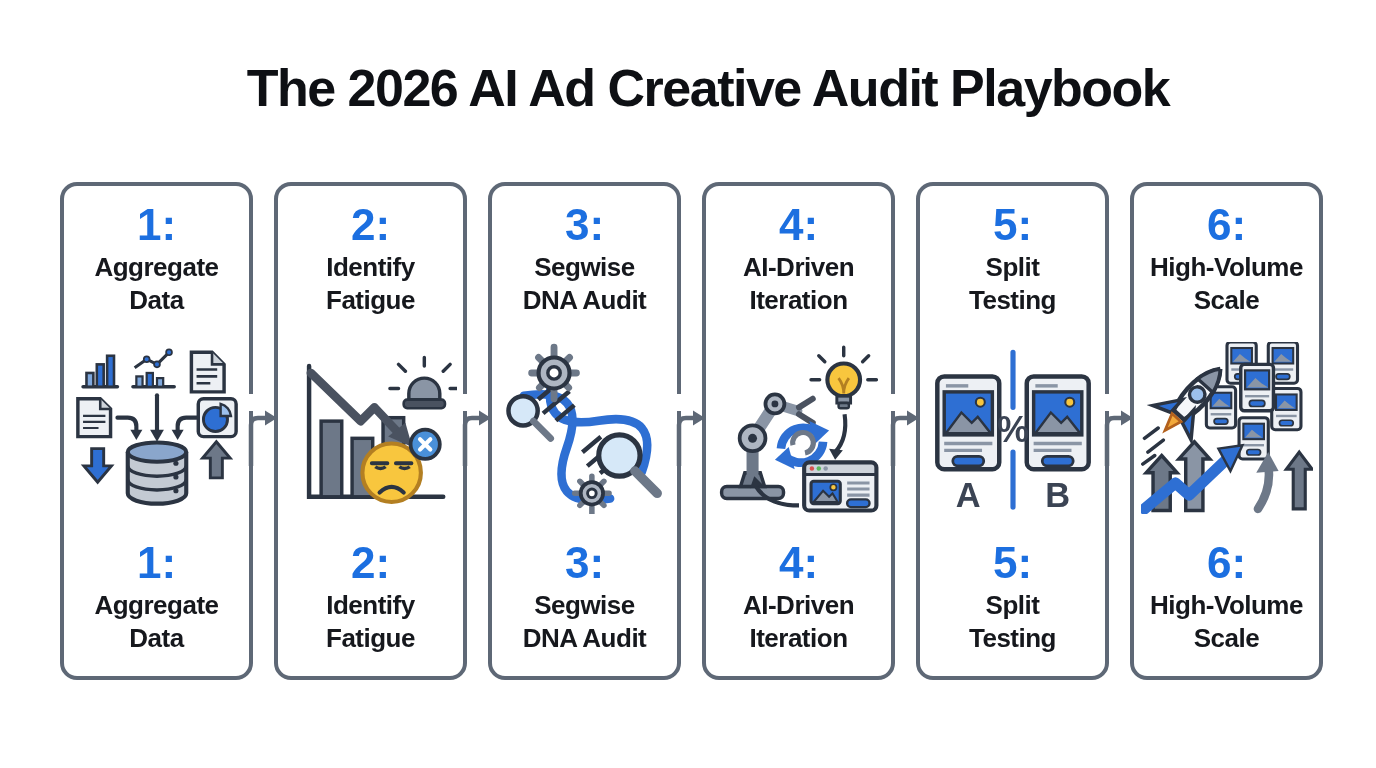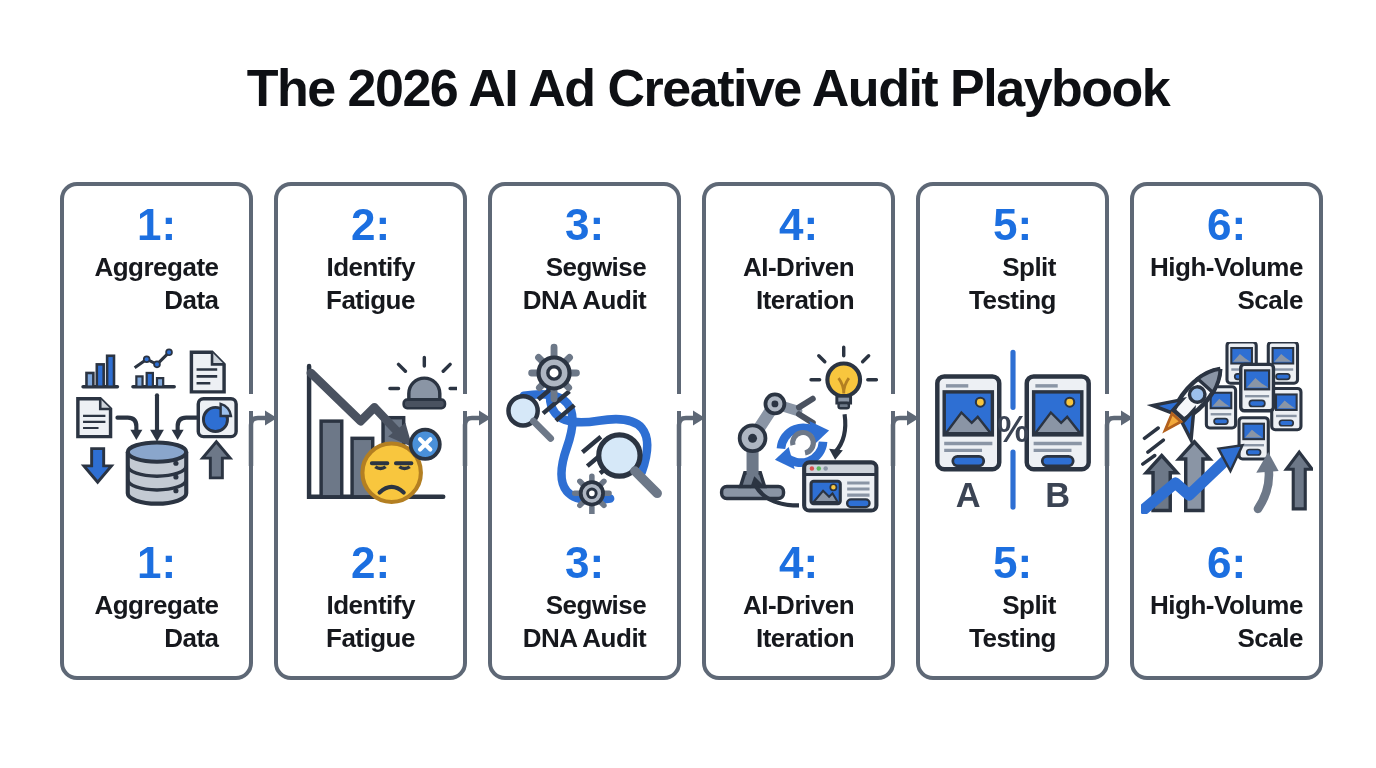--- a/index.html
+++ b/index.html
@@ -9,21 +9,21 @@
          font-size:52px;font-weight:bold;color:#0e1014;letter-spacing:-1.5px;}
   .row{position:absolute;left:60px;top:182px;width:1284px;height:498px;}
   .card{position:absolute;top:0;width:193px;height:498px;box-sizing:border-box;
         border:4px solid #5e6876;border-radius:17px;background:#ffffff;
         display:flex;flex-direction:column;align-items:center;justify-content:space-between;
         padding:16px 4px 22px 4px;}
   .card.c0{left:0;} .card.c1{left:214px;} .card.c2{left:428px;}
   .card.c3{left:642px;} .card.c4{left:856px;} .card.c5{left:1070px;}
   .label-group{text-align:center;}
   .step-number{font-size:44px;line-height:1.05;font-weight:bold;color:#1c6fe0;margin-bottom:3px;}
-  .step-line{font-size:26px;line-height:1.25;font-weight:bold;color:#16181d;letter-spacing:-0.5px;text-align:right;}
+  .step-line{font-size:26px;line-height:1.25;font-weight:bold;color:#16181d;letter-spacing:-0.5px;}
   .icon-wrap{height:190px;width:176px;display:flex;align-items:center;justify-content:center;}
   .icon-wrap svg{width:172px;height:172px;display:block;}
   .connector{position:absolute;width:46px;height:72px;top:212px;}
   .connector.k1{left:186px;} .connector.k2{left:400px;} .connector.k3{left:614px;}
   .connector.k4{left:828px;} .connector.k5{left:1042px;}
 </style>
 </head>
 <body>
 
 <div class="page">

